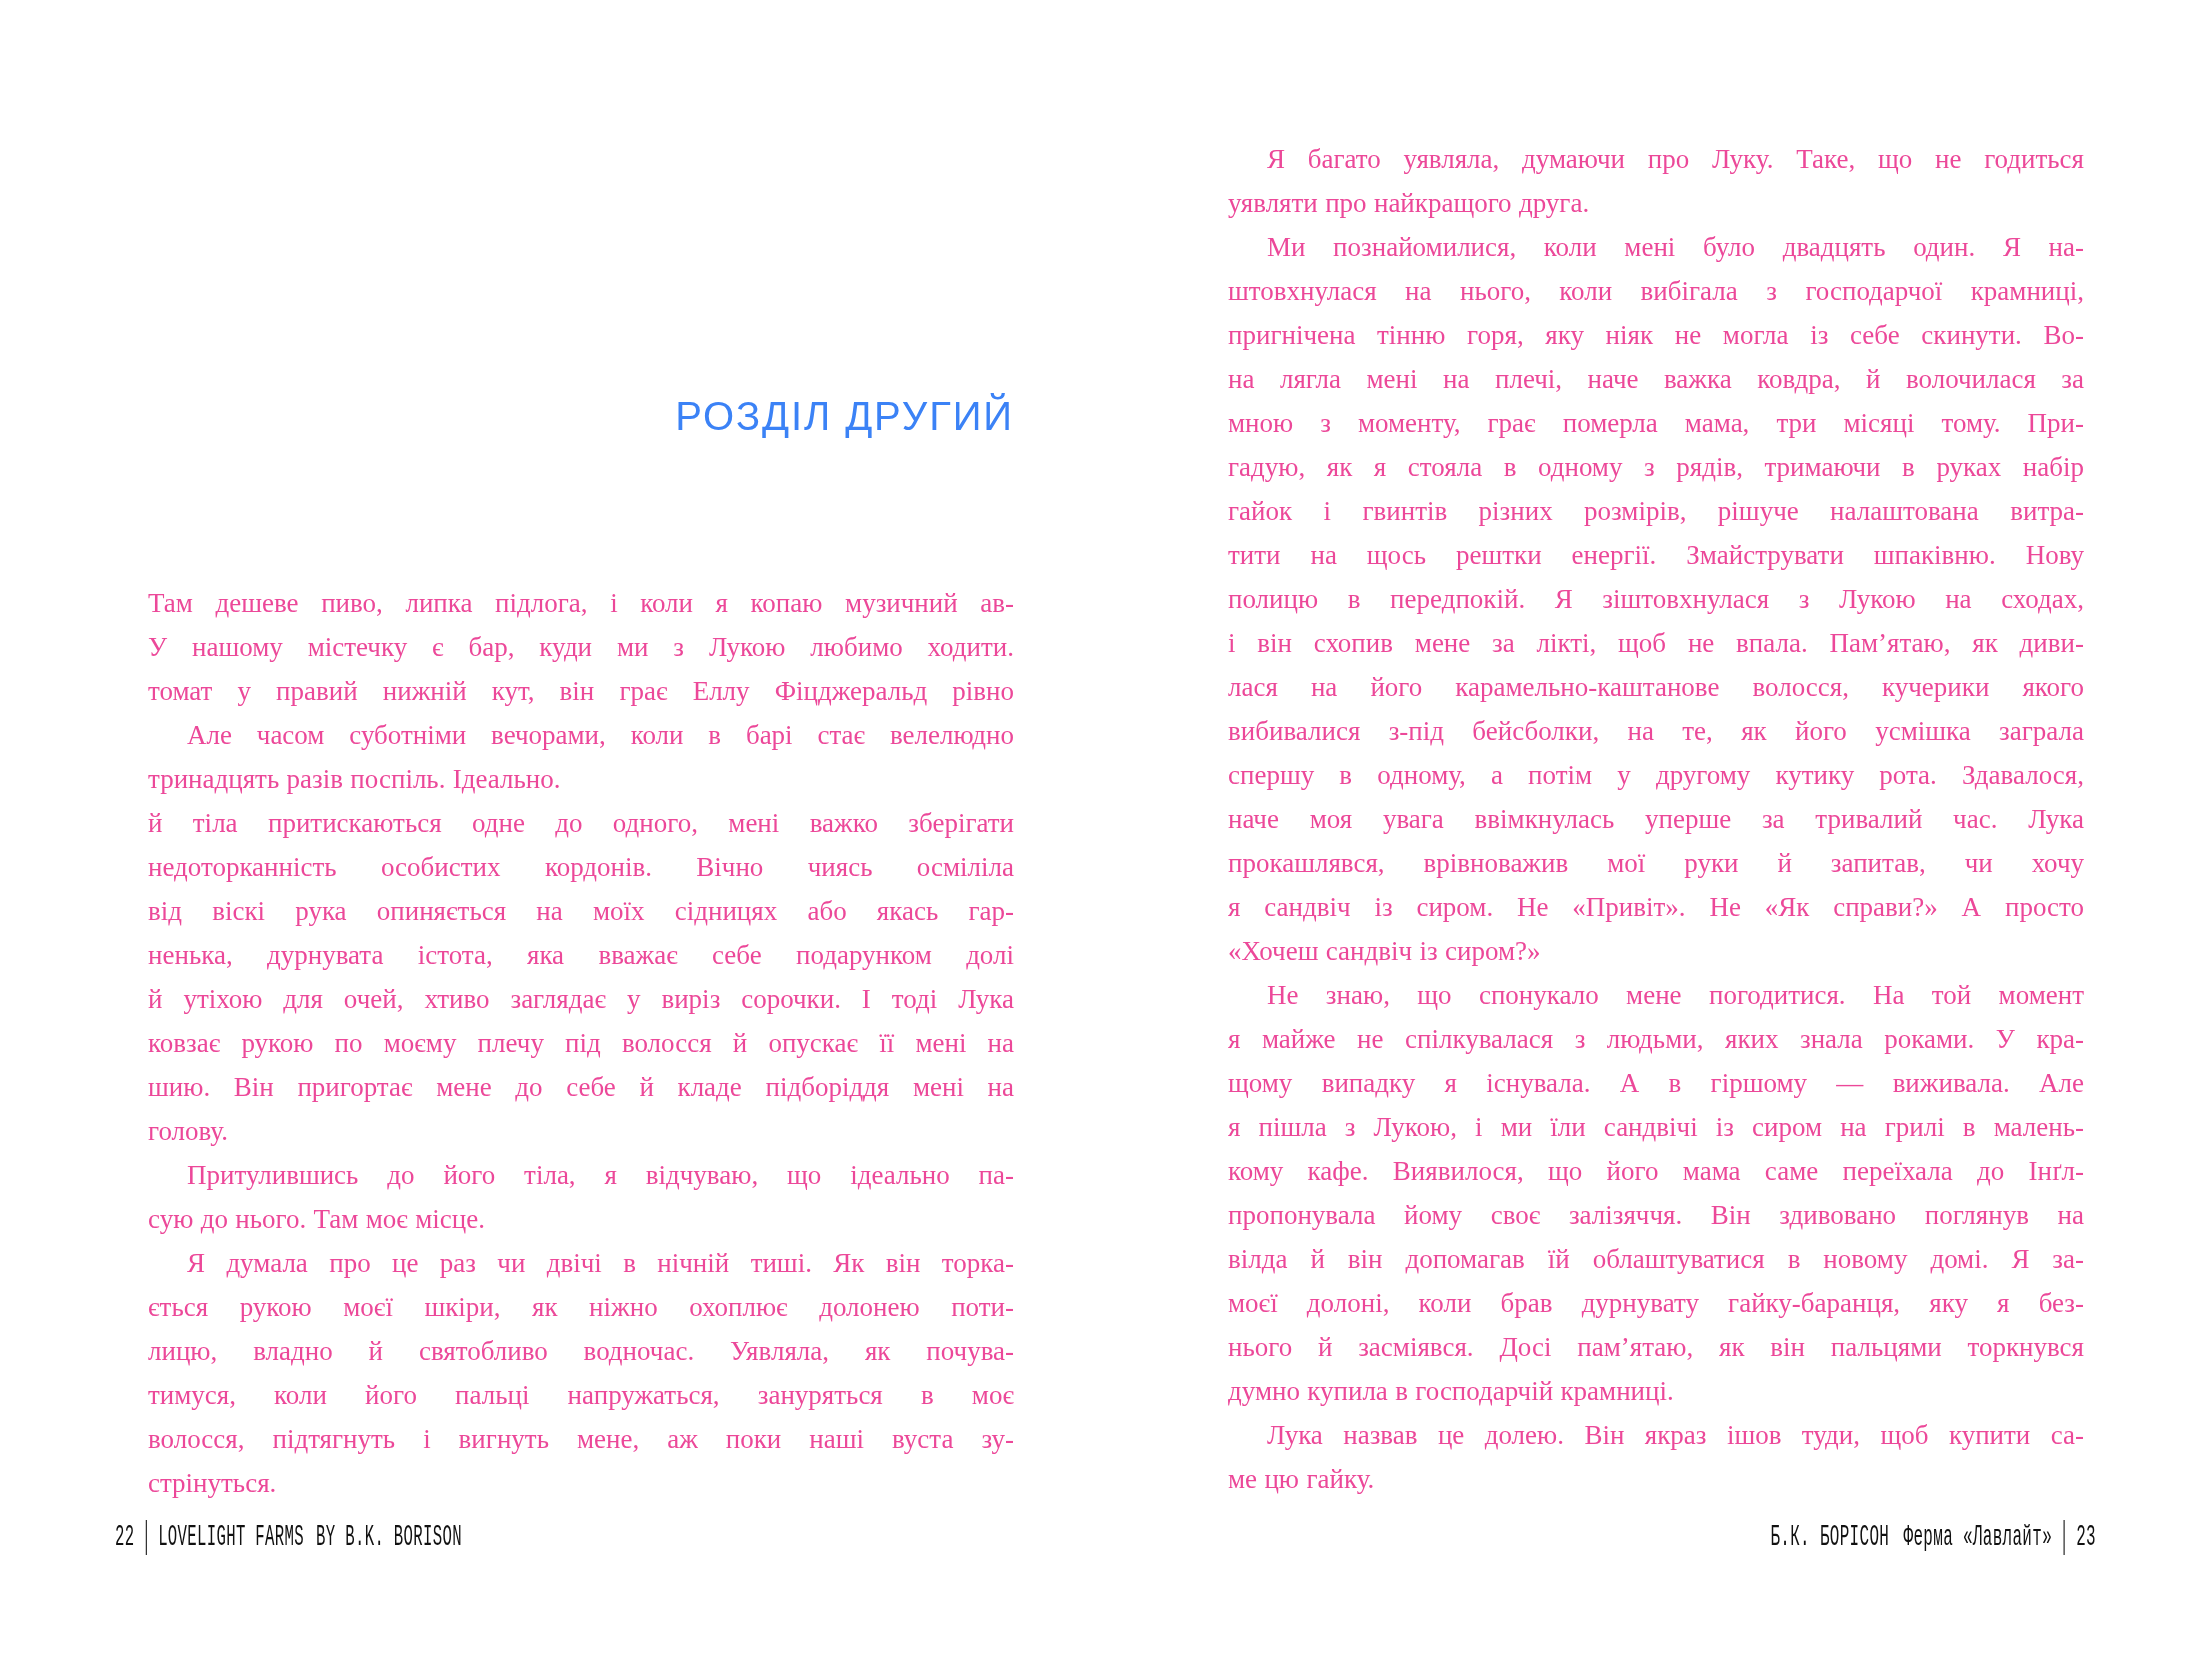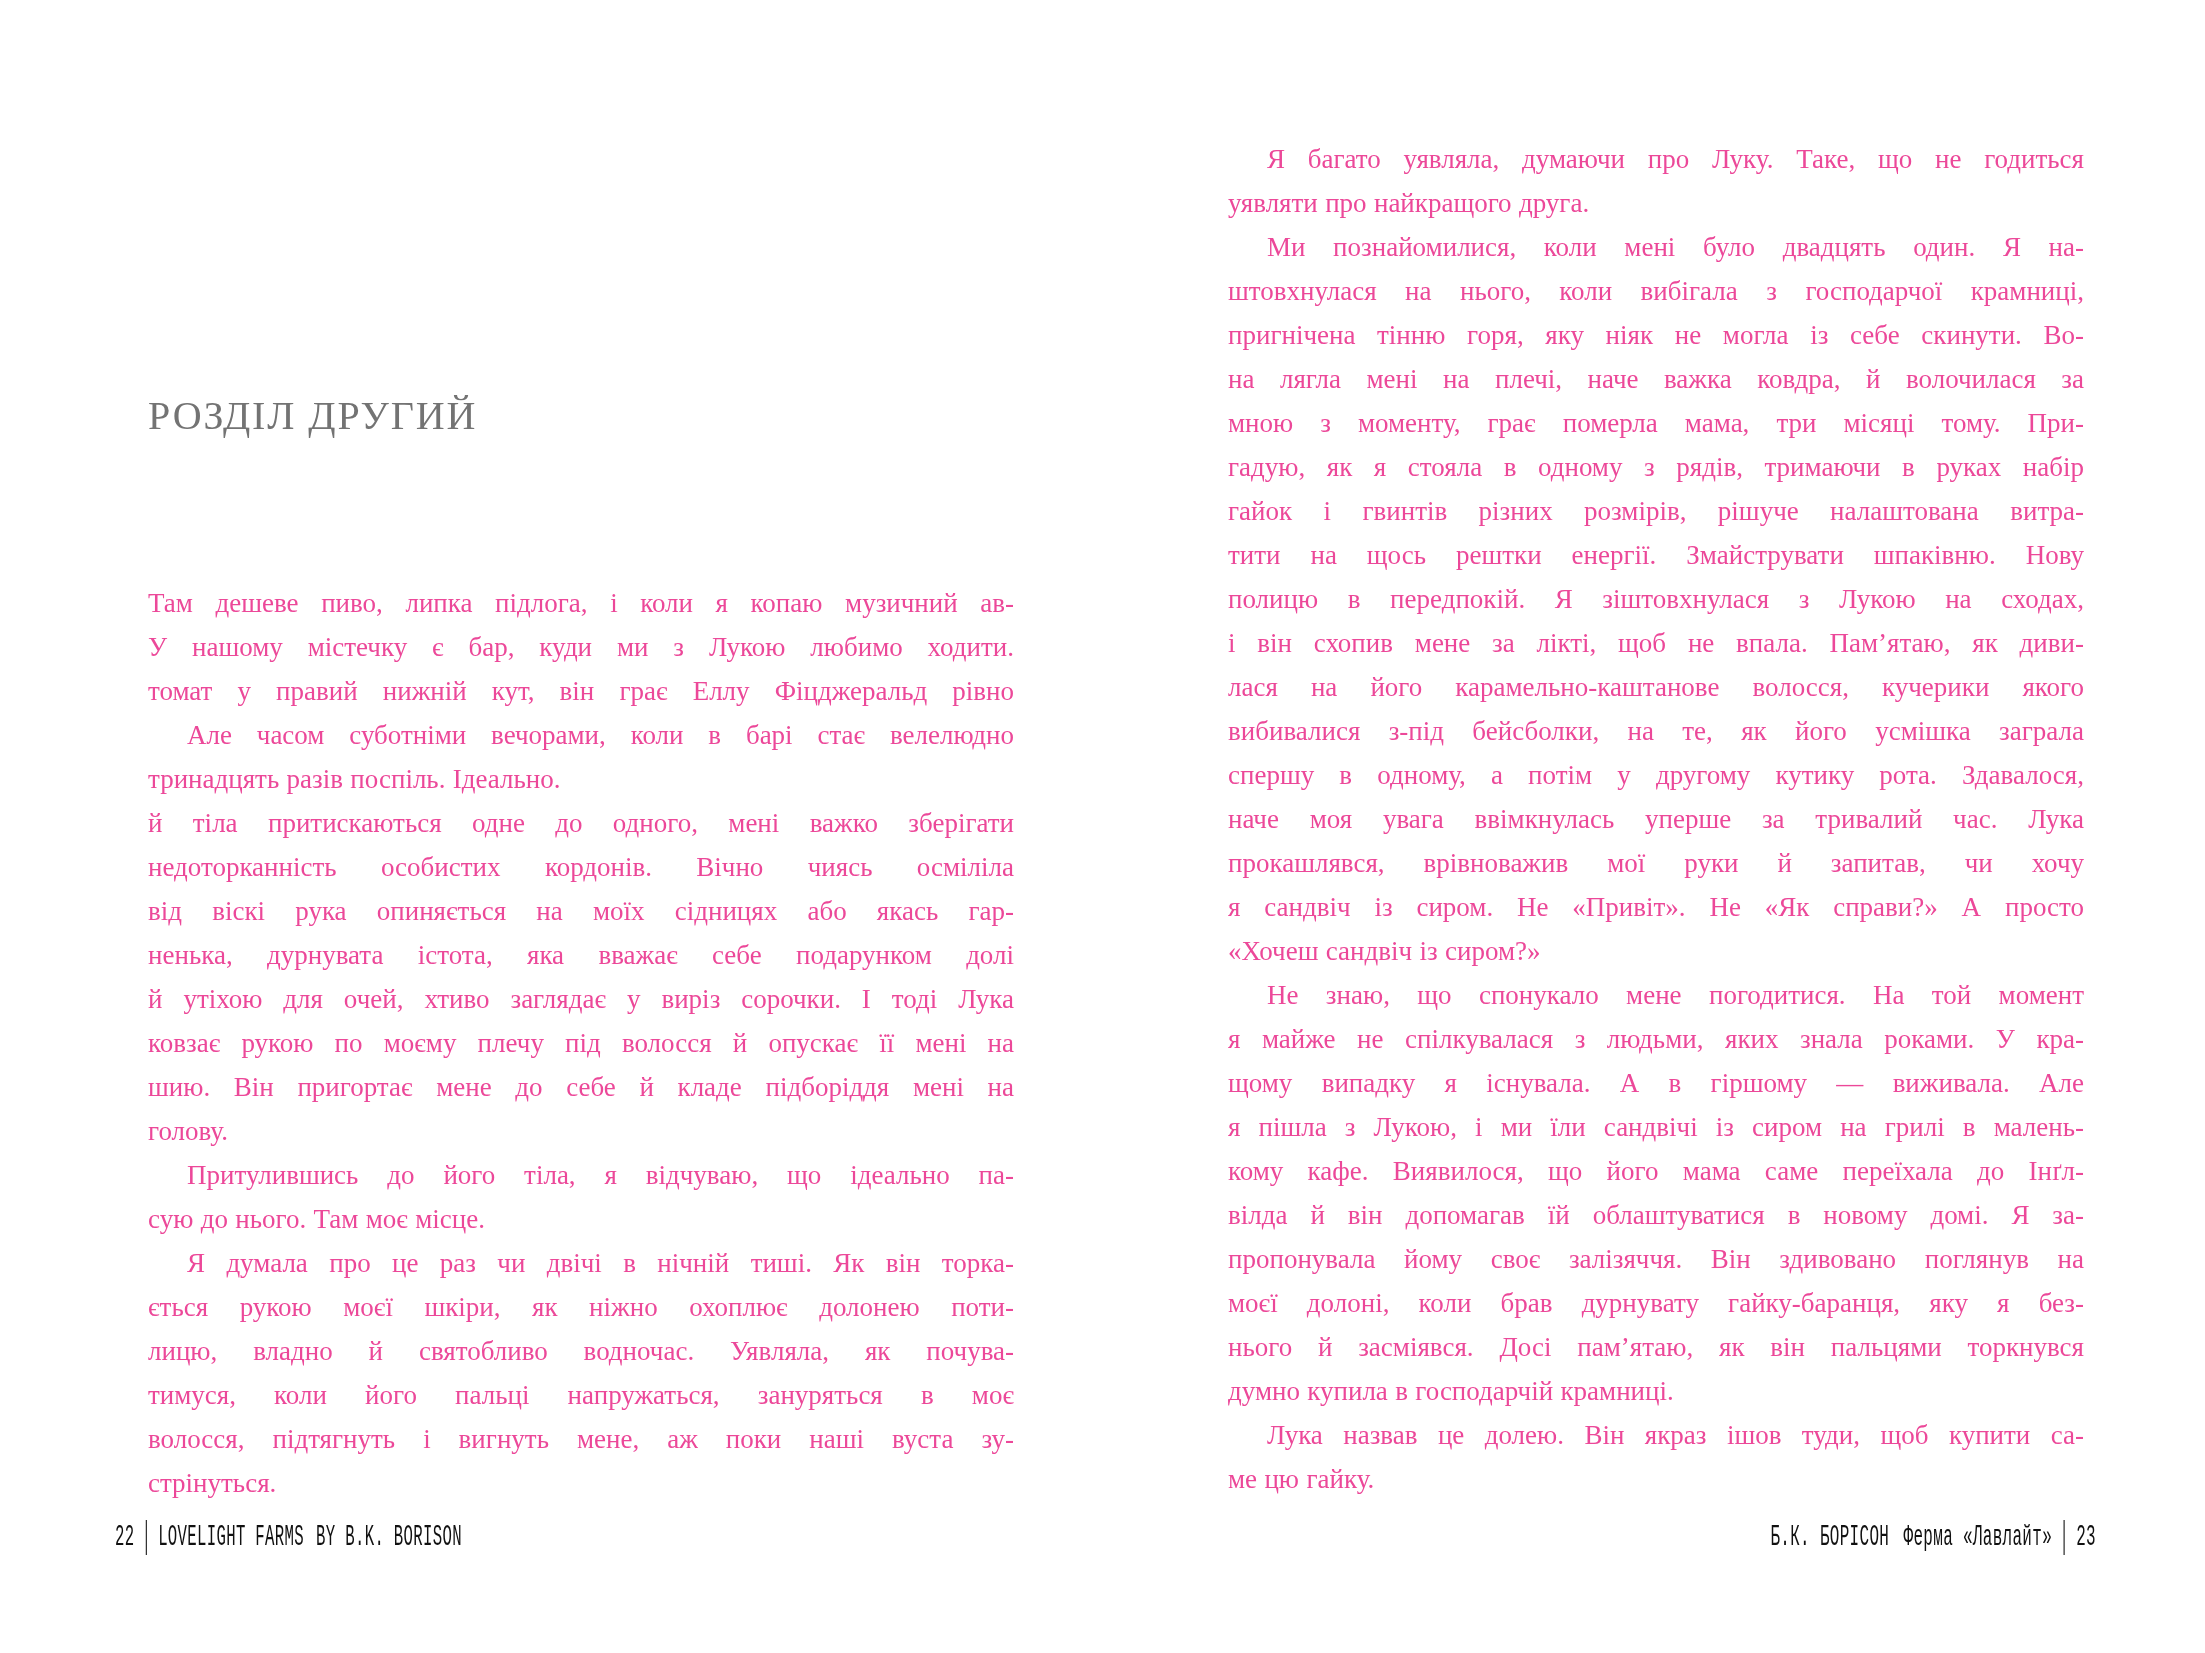--- a/index.html
+++ b/index.html
@@ -17,27 +17,27 @@
     background: #ffffff;
     font-family: "Liberation Serif", serif;
     color: #0d0d0d;
   }
   .chapter-heading {
     position: absolute;
     left: 148px;
     top: 394px;
     width: 866px;
     margin: 0;
-    text-align: left;
-    font-family: Liberation Serif, serif;
+    text-align: right;
+    font-family: Liberation Sans, sans-serif;
     font-weight: normal;
     font-size: 40px;
     line-height: 44px;
     letter-spacing: 1.9px;
-    color: #737373;
+    color: #3b82f6;
   }
   .text-block {
     position: absolute;
     font-size: 27px;
     line-height: 44px;
     letter-spacing: 0px;
     word-spacing: 0.6px;
     color: #ec4899;
   }
   .text-block-left {
@@ -149,22 +149,22 @@
         <div class="line">спершу в одному, а потім у другому кутику рота. Здавалося,</div>
         <div class="line">наче моя увага ввімкнулась уперше за тривалий час. Лука</div>
         <div class="line">прокашлявся, врівноважив мої руки й запитав, чи хочу</div>
         <div class="line">я сандвіч із сиром. Не «Привіт». Не «Як справи?» А просто</div>
         <div class="line last">«Хочеш сандвіч із сиром?»</div>
         <div class="line indent">Не знаю, що спонукало мене погодитися. На той момент</div>
         <div class="line">я майже не спілкувалася з людьми, яких знала роками. У кра-</div>
         <div class="line">щому випадку я існувала. А в гіршому — виживала. Але</div>
         <div class="line">я пішла з Лукою, і ми їли сандвічі із сиром на грилі в малень-</div>
         <div class="line">кому кафе. Виявилося, що його мама саме переїхала до Інґл-</div>
+        <div class="line">пропонувала йому своє залізяччя. Він здивовано поглянув на</div>
         <div class="line">вілда й він допомагав їй облаштуватися в новому домі. Я за-</div>
-        <div class="line">пропонувала йому своє залізяччя. Він здивовано поглянув на</div>
         <div class="line">моєї долоні, коли брав дурнувату гайку-баранця, яку я без-</div>
         <div class="line">нього й засміявся. Досі пам’ятаю, як він пальцями торкнувся</div>
         <div class="line last">думно купила в господарчій крамниці.</div>
         <div class="line indent">Лука назвав це долею. Він якраз ішов туди, щоб купити са-</div>
         <div class="line last">ме цю гайку.</div>
       </div>
 
     <footer class="footer footer-right">
       <span class="footer-inner">
         <span>Б.К. БОРІСОН</span>

